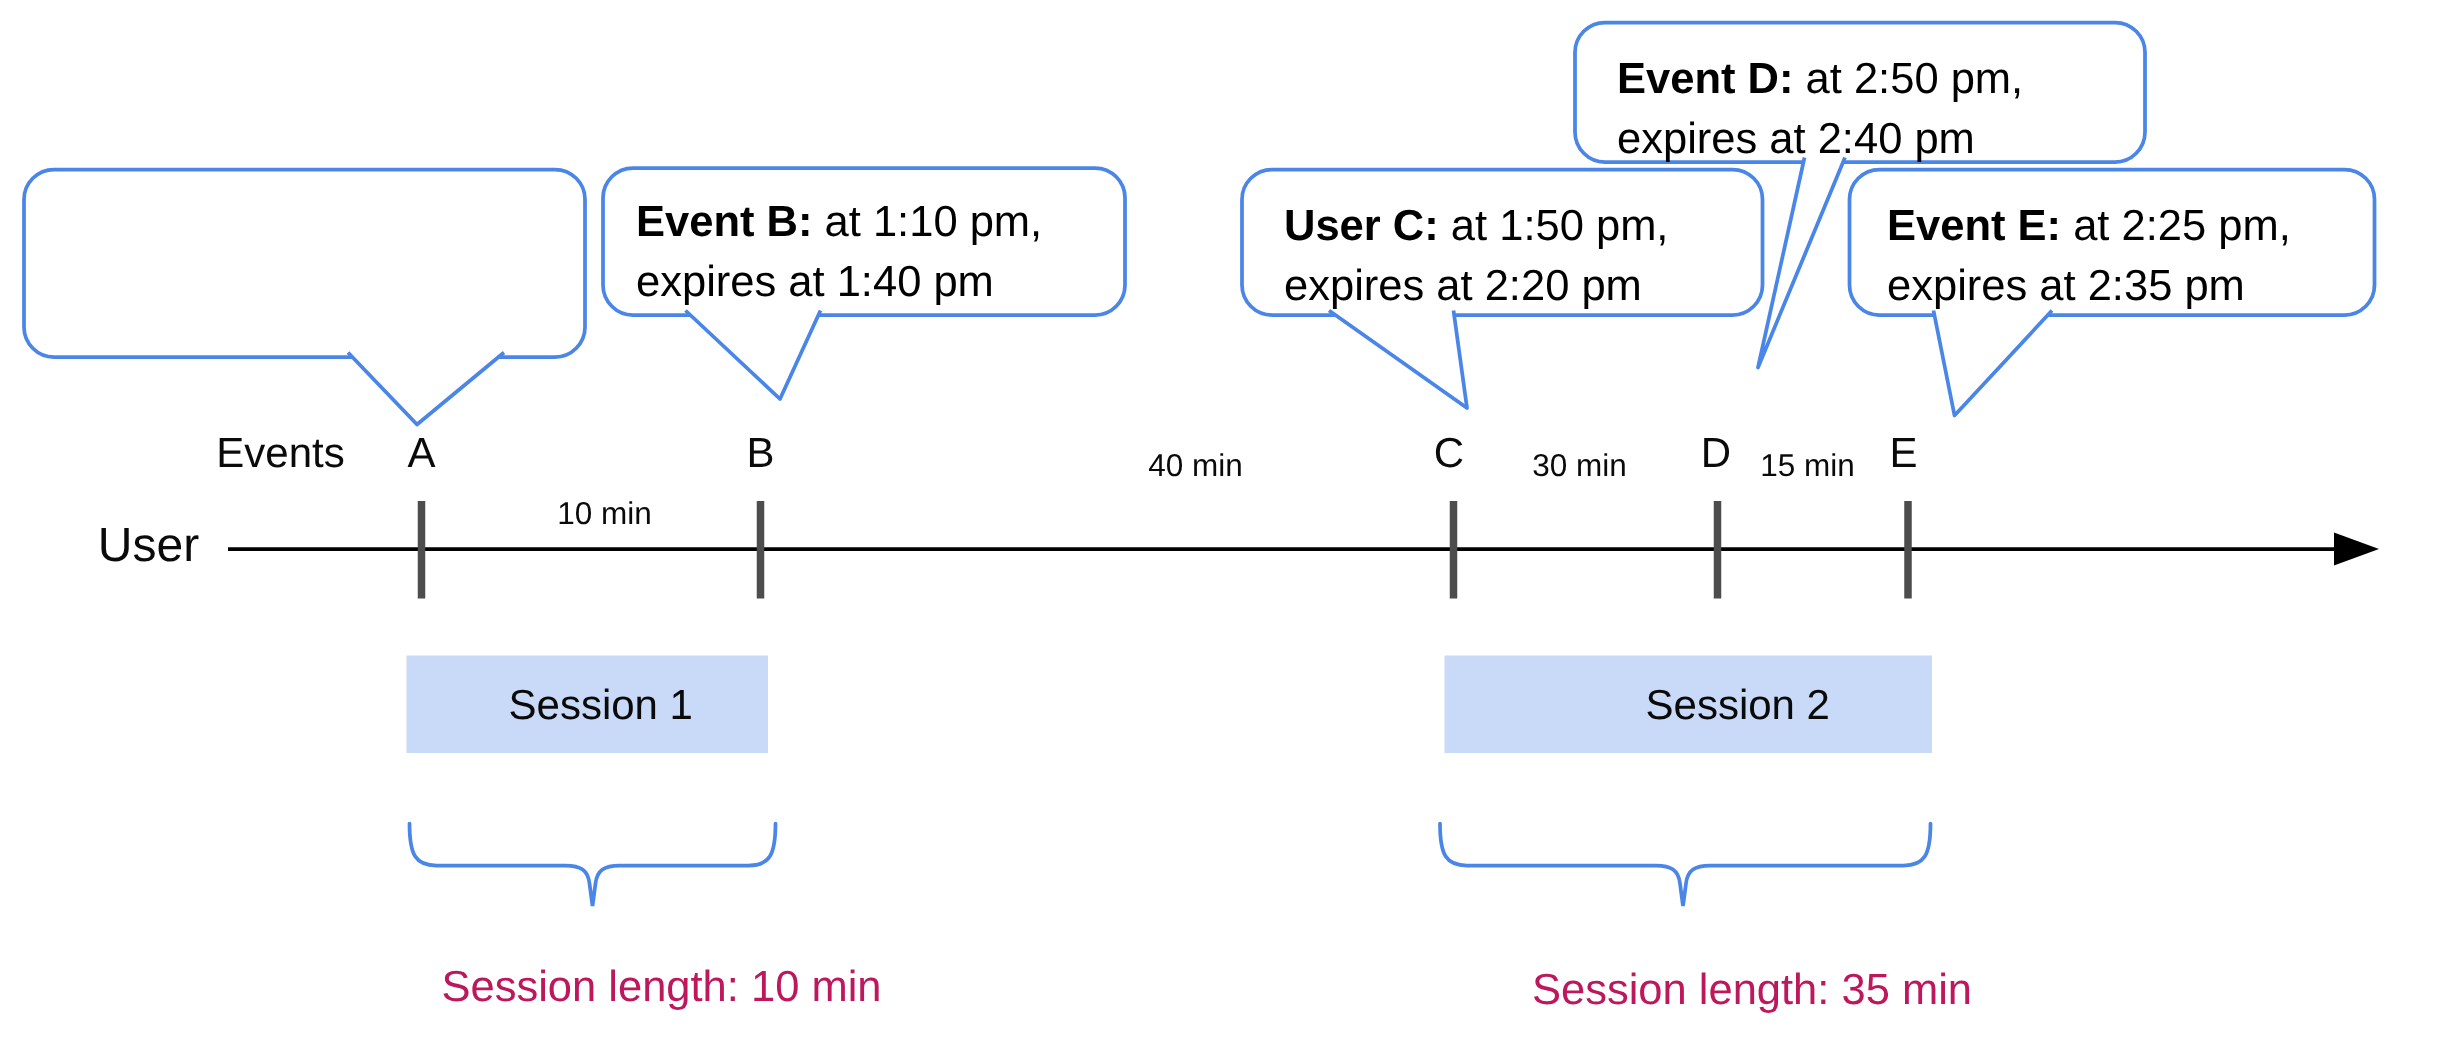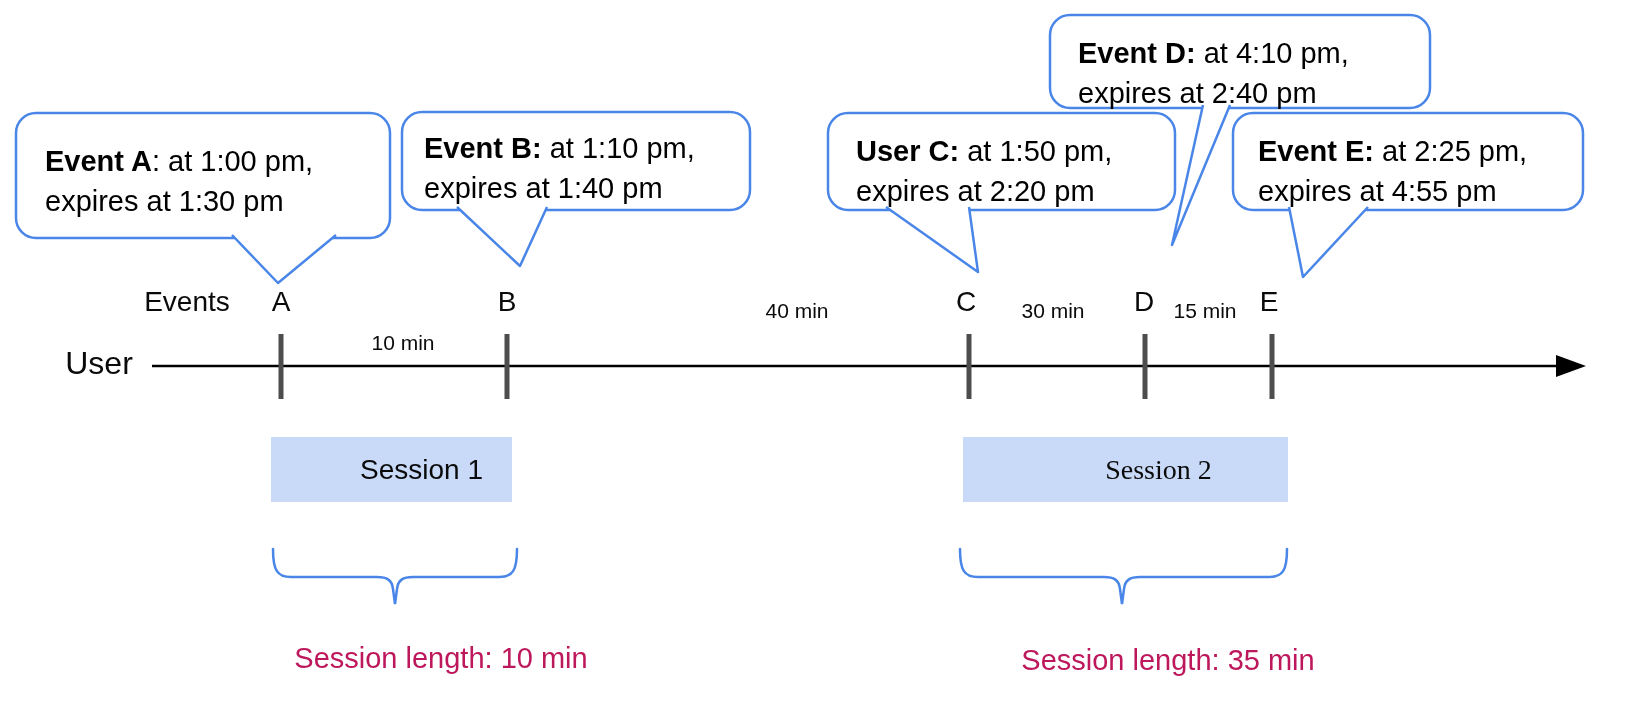--- a/index.html
+++ b/index.html
@@ -104,58 +104,54 @@
 
     <g>
       <rect x="1233" y="113" width="350" height="97" rx="20" fill="#ffffff" stroke="#4a86e8" stroke-width="2.5"></rect>
       <path d="M 1289 207 L 1303 277 L 1368 207" fill="#ffffff" stroke="#4a86e8" stroke-width="2.5" stroke-linejoin="round"></path>
     </g>
 
     <path d="M 273 549 C 273 570 277 577 291 577 L 377 577 C 387 577 392 580 393 589 L 395 604 L 397 589 C 398 580 403 577 413 577 L 499 577 C 513 577 517 570 517 549" fill="none" stroke="#4a86e8" stroke-width="2.5" stroke-linecap="round"></path>
     <path d="M 960 549 C 960 570 964 577 978 577 L 1104 577 C 1114 577 1119 580 1120 589 L 1122 604 L 1124 589 C 1125 580 1130 577 1140 577 L 1269 577 C 1283 577 1287 570 1287 549" fill="none" stroke="#4a86e8" stroke-width="2.5" stroke-linecap="round"></path>
   </svg>
 
-  <div class="bubble-text" style="left:45px; top:141px;">
-    <div><b>Event A</b><span>: at 1:00 pm,</span></div>
-    <div>expires at 1:30 pm</div>
-  </div>
 
   <div class="bubble-text" style="left:424px; top:128px;">
     <div><b>Event B:</b><span> at 1:10 pm,</span></div>
     <div>expires at 1:40 pm</div>
   </div>
 
   <div class="bubble-text" style="left:856px; top:131px;">
     <div><b>User C:</b><span> at 1:50 pm,</span></div>
     <div>expires at 2:20 pm</div>
   </div>
 
   <div class="bubble-text" style="left:1078px; top:33px;">
-    <div><b>Event D:</b><span> at 4:10 pm,</span></div>
+    <div><b>Event D:</b><span> at 2:50 pm,</span></div>
     <div>expires at 2:40 pm</div>
   </div>
 
   <div class="bubble-text" style="left:1258px; top:131px;">
     <div><b>Event E:</b><span> at 2:25 pm,</span></div>
-    <div>expires at 4:55 pm</div>
+    <div>expires at 2:35 pm</div>
   </div>
 
   <div class="lbl" style="left:187px; top:286px;">Events</div>
   <div class="lbl" style="left:281px; top:286px;">A</div>
   <div class="lbl" style="left:507px; top:286px;">B</div>
   <div class="lbl" style="left:966px; top:286px;">C</div>
   <div class="lbl" style="left:1144px; top:286px;">D</div>
   <div class="lbl" style="left:1269px; top:286px;">E</div>
 
   <div class="lbl-sm" style="left:403px; top:299px;margin-top:32px;">10 min</div>
   <div class="lbl-sm" style="left:757px; top:299px;margin-left:40px;">40 min</div>
   <div class="lbl-sm" style="left:1053px; top:299px;">30 min</div>
   <div class="lbl-sm" style="left:1205px; top:299px;">15 min</div>
 
   <div class="user-lbl" style="left:99px; top:345px;">User</div>
 
-  <div class="session-lbl" style="left:278px; top:437px; width:241px; height:65px;padding-left:23px;">Session 1</div>
-  <div class="session-lbl" style="left:963px; top:437px; width:391px; height:65px;font-family:Liberation Serif, serif;">Session 2</div>
+  <div class="session-lbl" style="left:257px; top:437px; width:241px; height:65px;padding-left:23px;">Session 1</div>
+  <div class="session-lbl" style="left:963px; top:437px; width:391px; height:65px;">Session 2</div>
 
   <div class="length-lbl" style="left:441px; top:641px;">Session length: 10 min</div>
   <div class="length-lbl" style="left:1168px; top:643px;">Session length: 35 min</div>
 
 </div>
 
 </body></html>

